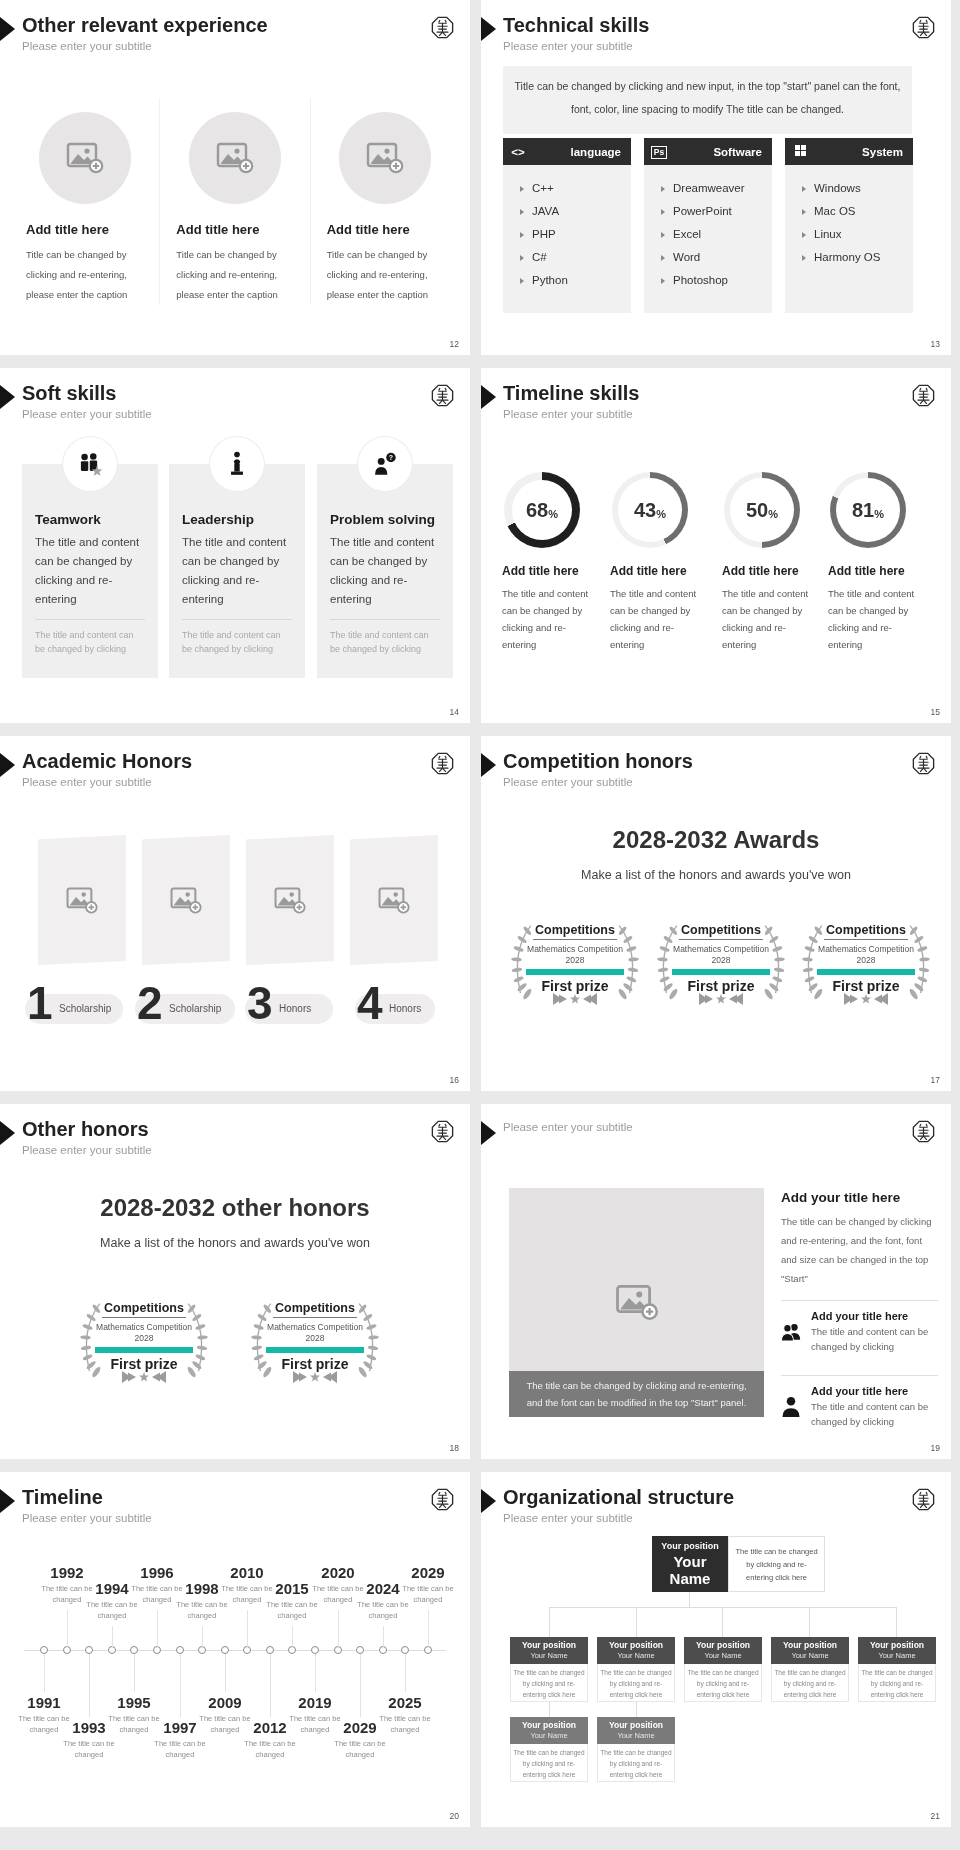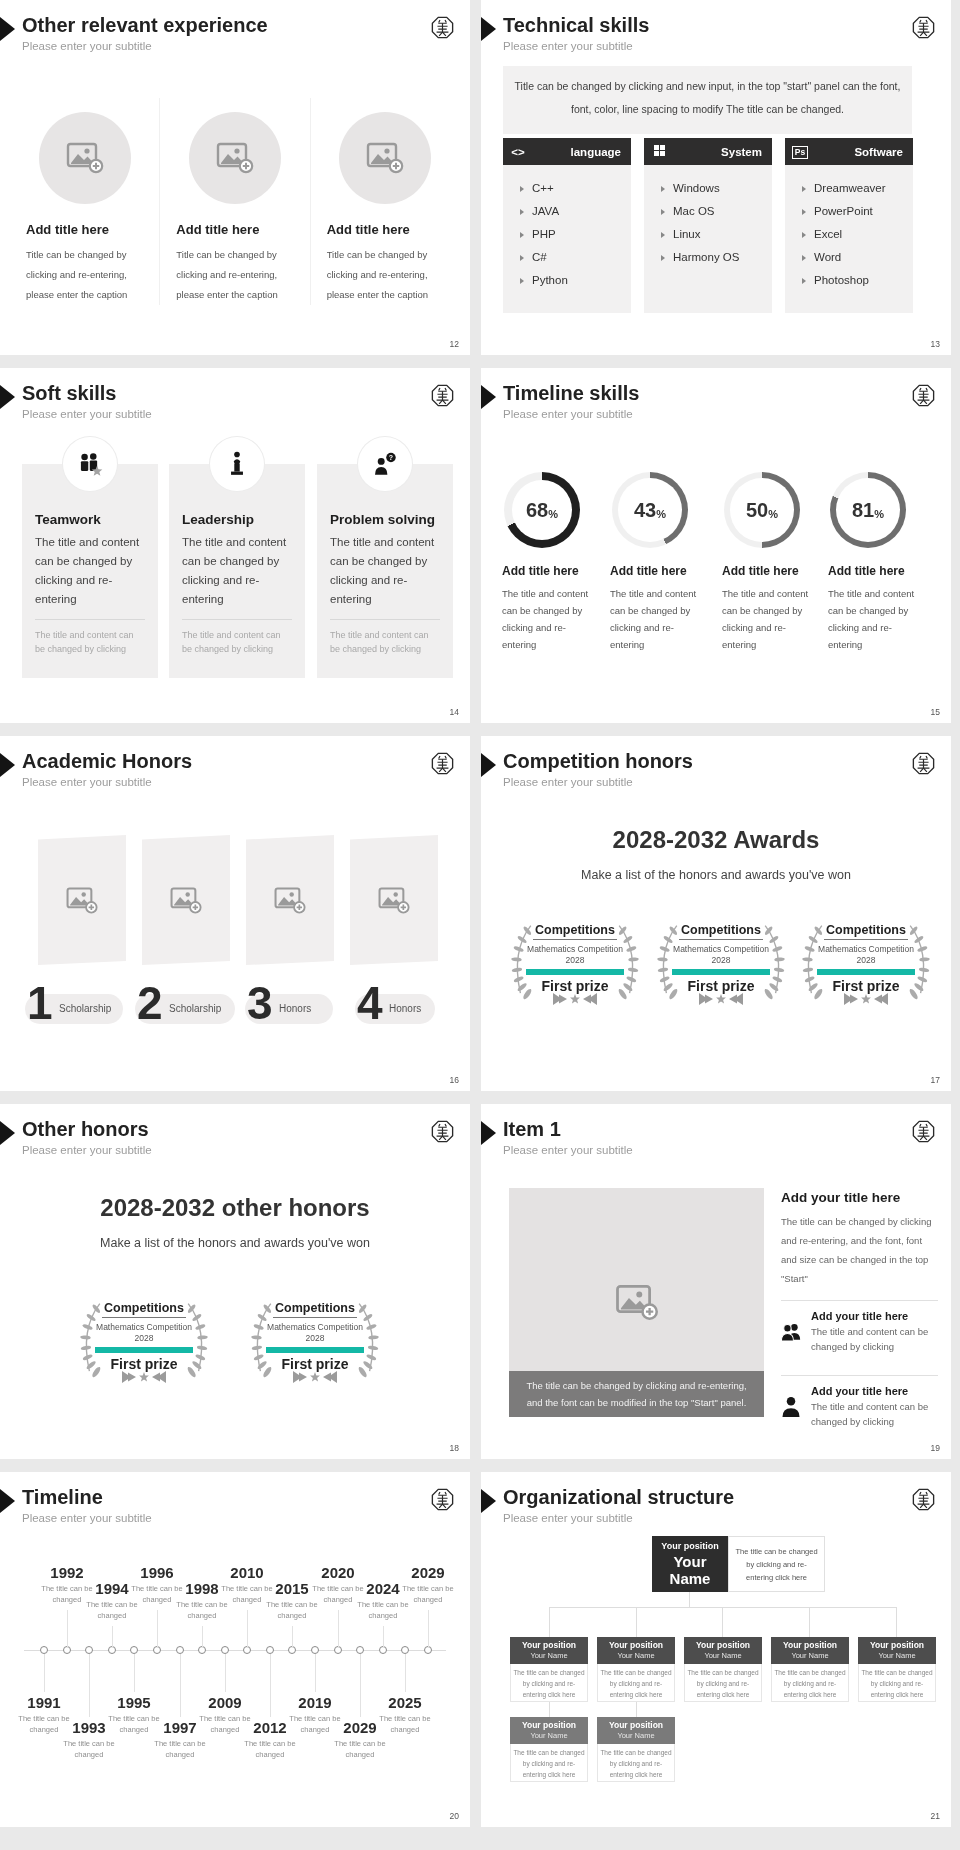--- a/index.html
+++ b/index.html
@@ -232,20 +232,48 @@
               <span>C#</span>
             </li>
           <li>
               <span class="blt"></span>
               <span>Python</span>
             </li>
         </ul>
       </div>
       <div class="s13-col">
         <div class="s13-colhead">
+          <span class="ic"><span class="ps-ic">Ps</span></span>
+          <span class="lb">Software</span>
+        </div>
+        <ul class="s13-list">
+          <li>
+              <span class="blt"></span>
+              <span>Dreamweaver</span>
+            </li>
+          <li>
+              <span class="blt"></span>
+              <span>PowerPoint</span>
+            </li>
+          <li>
+              <span class="blt"></span>
+              <span>Excel</span>
+            </li>
+          <li>
+              <span class="blt"></span>
+              <span>Word</span>
+            </li>
+          <li>
+              <span class="blt"></span>
+              <span>Photoshop</span>
+            </li>
+        </ul>
+      </div>
+      <div class="s13-col">
+        <div class="s13-colhead">
           <span class="ic">
             <svg width="11" height="11" viewBox="0 0 11 11">
                 <g fill="#fff">
                   <rect x="0" y="0" width="5" height="5"></rect>
                   <rect x="6" y="0" width="5" height="5"></rect>
                   <rect x="0" y="6" width="5" height="5"></rect>
                   <rect x="6" y="6" width="5" height="5"></rect>
                 </g>
               </svg>
           </span>
@@ -263,48 +291,20 @@
           <li>
               <span class="blt"></span>
               <span>Linux</span>
             </li>
           <li>
               <span class="blt"></span>
               <span>Harmony OS</span>
             </li>
         </ul>
       </div>
-      <div class="s13-col">
-        <div class="s13-colhead">
-          <span class="ic"><span class="ps-ic">Ps</span></span>
-          <span class="lb">Software</span>
-        </div>
-        <ul class="s13-list">
-          <li>
-              <span class="blt"></span>
-              <span>Dreamweaver</span>
-            </li>
-          <li>
-              <span class="blt"></span>
-              <span>PowerPoint</span>
-            </li>
-          <li>
-              <span class="blt"></span>
-              <span>Excel</span>
-            </li>
-          <li>
-              <span class="blt"></span>
-              <span>Word</span>
-            </li>
-          <li>
-              <span class="blt"></span>
-              <span>Photoshop</span>
-            </li>
-        </ul>
-      </div>
     </div>
     <div class="pagenum">13</div>
   </section>
 
   <section class="slide" id="s14">
     <div class="sl-head">
       <span class="sl-arrow"></span>
       <div class="sl-title">Soft skills</div>
       <div class="sl-sub">Please enter your subtitle</div>
       <svg class="seal" viewBox="0 0 32 32">
@@ -614,21 +614,20 @@
             </svg>
         </div>
       </div>
     </div>
     <div class="pagenum">18</div>
   </section>
 
   <section class="slide" id="s19">
     <div class="sl-head">
       <span class="sl-arrow"></span>
-      <div class="sl-title">Item 1</div>
       <div class="sl-sub">Please enter your subtitle</div>
       <svg class="seal" viewBox="0 0 32 32">
           <use href="#seal"></use>
         </svg>
     </div>
     <div class="s19-img">
       <svg width="46" height="39" viewBox="0 0 40 34">
           <use href="#imgph"></use>
         </svg>
     </div>

